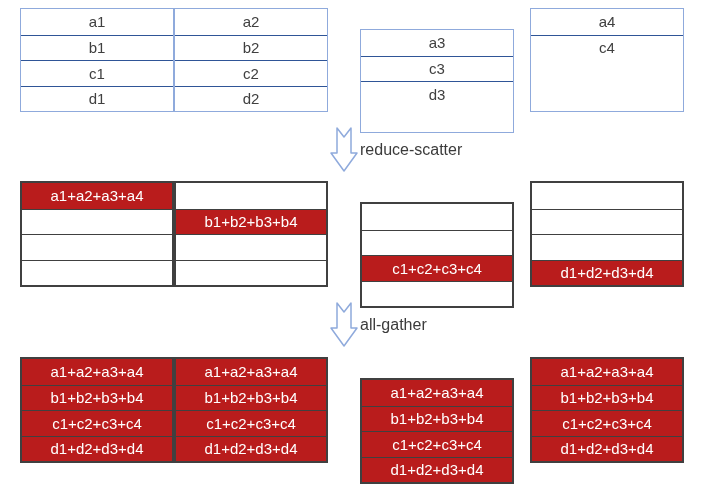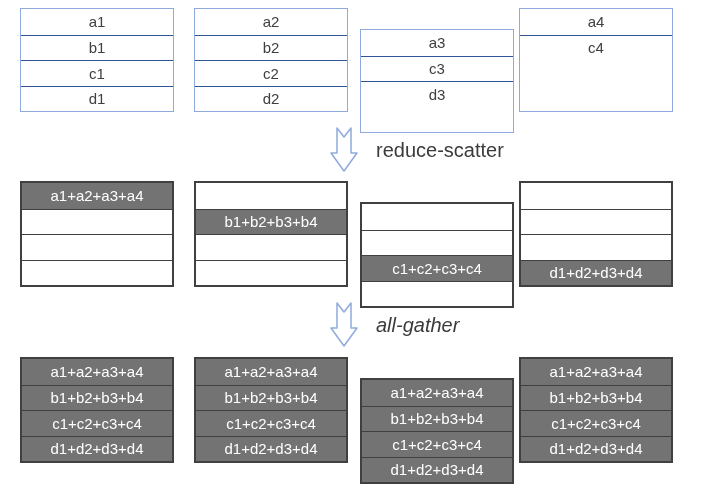--- a/index.html
+++ b/index.html
@@ -34,43 +34,43 @@
   .tbl.light .cell{color:#404040;}
   .tbl.light .cell + .cell{border-top:1.5px solid #2F5597;}
   
   .tbl.dark{
     border:2px solid #404040;
     height:106px;
   }
   .tbl.dark .cell{color:#404040;background:#ffffff;}
   .tbl.dark .cell + .cell{border-top:1.5px solid #404040;}
   .tbl.dark .cell.hl{
-    background:#737373;
+    background:#b91c1c;
     color:#ffffff;
   }
   
-  .c1{left:20px;} .c2{left:194px;} .c3{left:360px;margin-top:21px;} .c4{left:519px;}
+  .c1{left:20px;} .c2{left:174px;} .c3{left:360px;margin-top:21px;} .c4{left:530px;}
   
   .r-top{top:8px;}
   .r-mid{top:181px;}
   .r-bot{top:357px;}
   
   .arrow-group{
     position:absolute;left:330px;
     display:flex;align-items:center;
   }
   .arrow-group svg{display:block;}
   .arrow-label{
-    margin-left:18px;
-    font-size:20px;
+    margin-left:2px;
+    font-size:16px;
     color:#3b3b3b;
     white-space:nowrap;
   }
   .ag1{top:127px;}
-  .ag2{top:302px;font-style:italic;}
+  .ag2{top:302px;}
   
   .watermark{
     position:absolute;
     right:6px;bottom:7px;
     font-size:13px;
     color:#9E9E9E;
   }
 </style>
 </head>
 <body>

